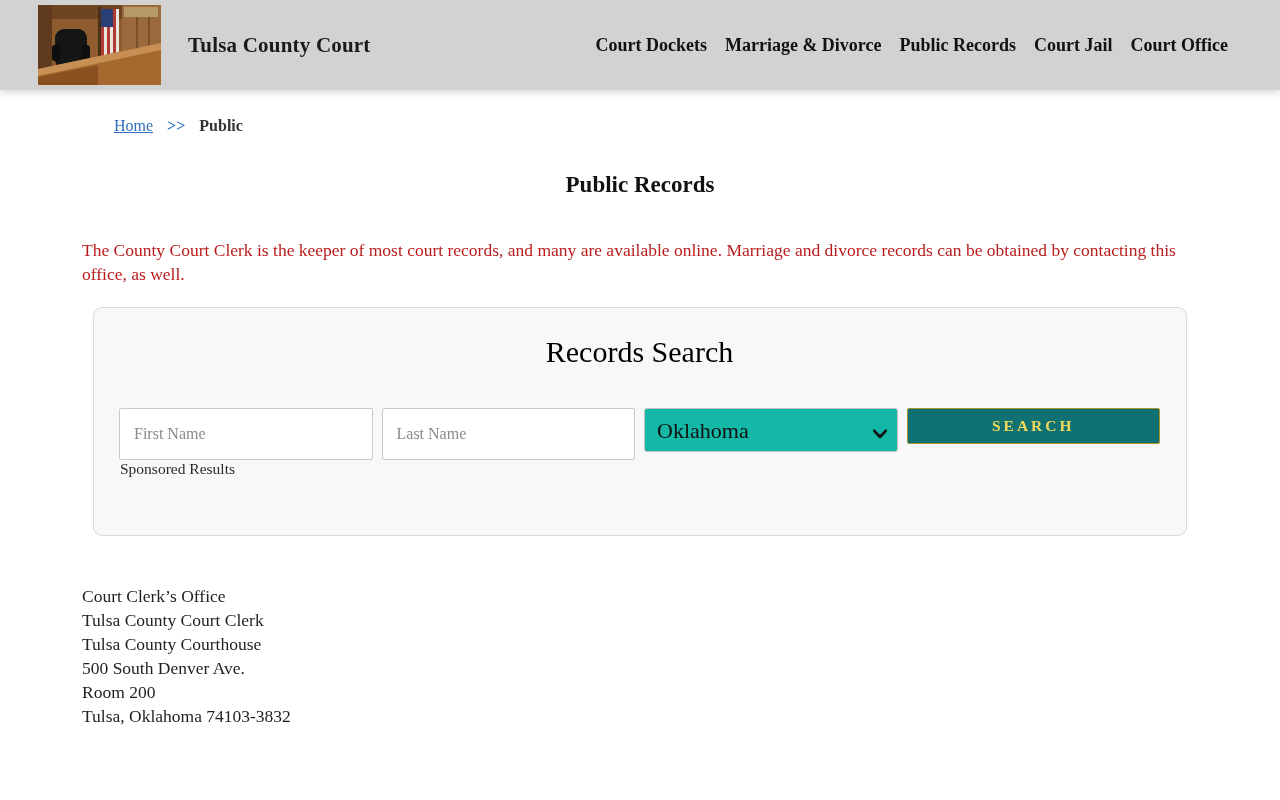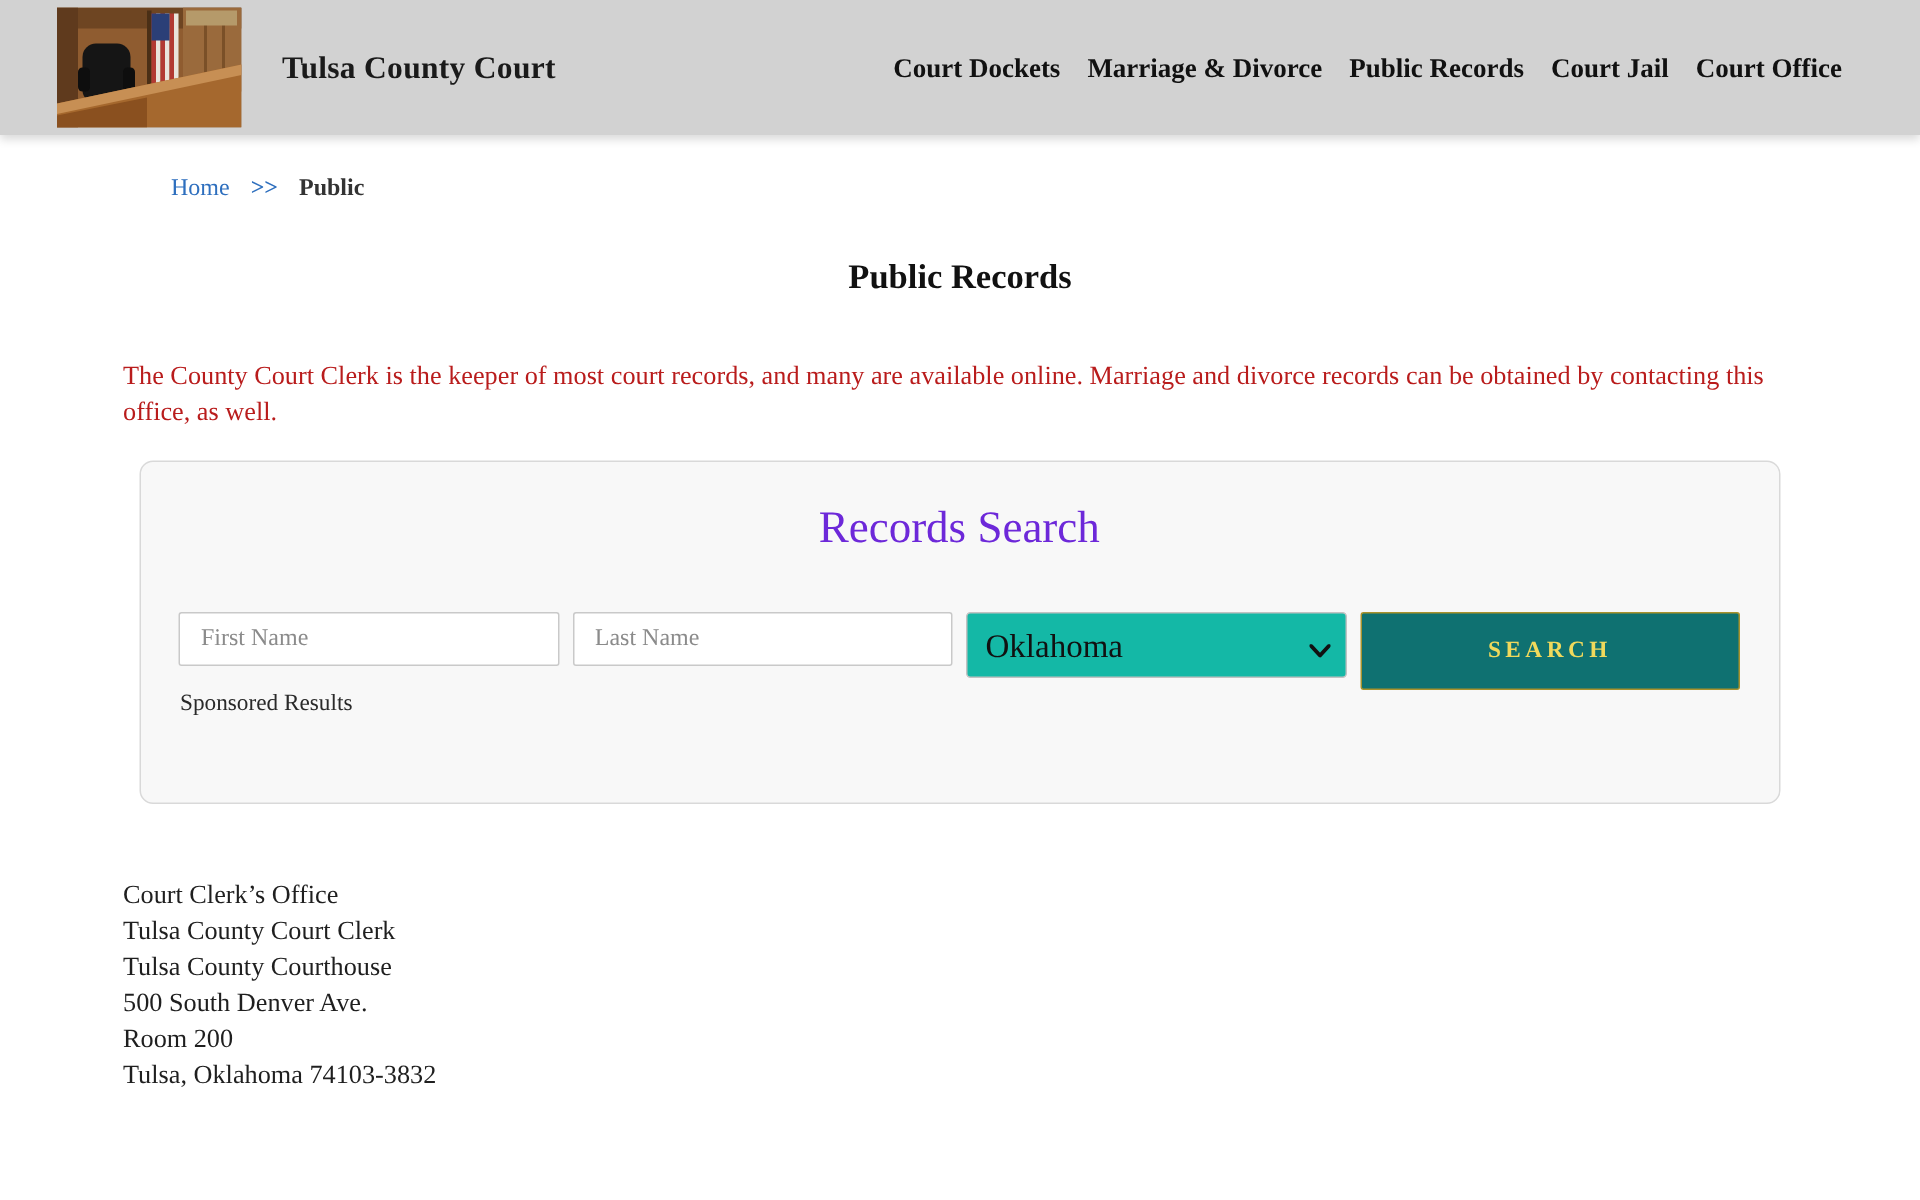--- a/index.html
+++ b/index.html
@@ -21,21 +21,21 @@
     margin-left:27px; letter-spacing:0.2px; white-space:nowrap;
   }
   .main-nav { margin-left:auto; display:flex; gap:18px; align-items:center; }
   .main-nav a {
     font-size:18px; font-weight:bold; color:#111; text-decoration:none;
     white-space:nowrap; cursor:pointer;
   }
 
   
   .breadcrumb { padding:27px 0 0 114px; font-size:16px; }
-  .breadcrumb .home-link { color:#2e6fbe; cursor:pointer; }
+  .breadcrumb .home-link { color:#2e6fbe; text-decoration:underline; cursor:pointer; }
   .breadcrumb .sep { color:#2e6fbe; margin:0 10px; font-weight:bold; }
   .breadcrumb .current { color:#333; font-weight:bold; }
 
   
   .page-title {
     text-align:center; font-size:23px; font-weight:bold; color:#111;
     margin-top:37px;
   }
   .intro {
     margin:40px 88px 0 82px; font-size:17.5px; line-height:24px; color:#b91c1c;
@@ -43,47 +43,47 @@
   }
 
   
   .search-panel {
     margin:21px 93px 0 93px;
     background:#f8f8f8;
     border:1px solid #d9d9d9;
     border-radius:9px;
     padding:27px 26px 57px 25px;
   }
-  .panel-title { text-align:center; font-size:30px; font-weight:400; color:#6d28d9; }
+  .panel-title { text-align:center; font-size:30px; font-weight:400; color:#000000; }
   .panel-subtitle { text-align:center; font-size:17.5px; color:#1f1f1f; margin-top:9px; }
 
   .search-form {
     margin-top:39px;
     display:grid; grid-template-columns:repeat(4, 1fr); gap:9px;
   }
   .search-form input[type="text"] {
-    height:36px; border:1px solid #c9c9c9; background:#fff; border-radius:2px;
+    height:52px; border:1px solid #c9c9c9; background:#fff; border-radius:2px;
     padding:0 14px; font-family:"Liberation Serif", serif; font-size:16px; color:#333;
     width:100%; outline:none;
   }
   .search-form input::placeholder { color:#8b8b8b; opacity:1; }
 
   .select-wrap { position:relative; }
   .select-wrap select {
     width:100%; height:44px; border:1px solid #c2c2c2; background:#14b8a6; border-radius:3px;
     padding:0 34px 0 12px; font-family:"Liberation Serif", serif; font-size:22px; color:#111;
     appearance:none; -webkit-appearance:none; outline:none; cursor:pointer;
   }
   .select-wrap .chev {
     position:absolute; right:11px; top:50%; transform:translateY(-50%);
     pointer-events:none; display:block;
   }
 
   .search-button {
-    height:52px; width:100%;
+    height:36px; width:100%;
     background:#0f7171; border:1px solid #a8922d; border-radius:2px;
     color:#f0d95c; font-family:"Liberation Serif", serif;
     font-size:15.5px; font-weight:bold; letter-spacing:3px; cursor:pointer;
   }
 
   .sponsored { font-size:15.5px; color:#2a2a2a; padding-left:1px; }
 
   
   .contact { margin:48px 0 0 82px; font-size:17.5px; line-height:24px; color:#1f1f1f; }
 </style>

